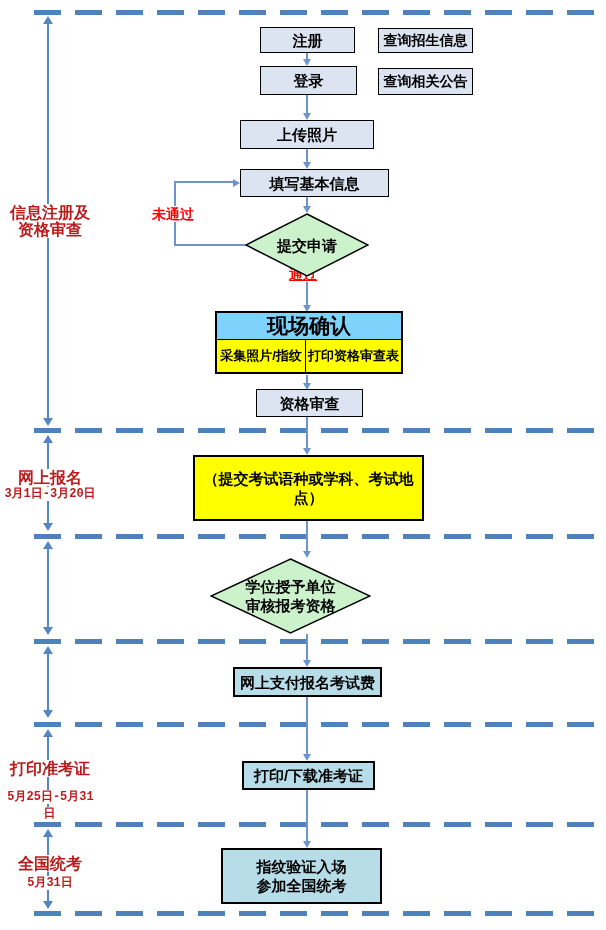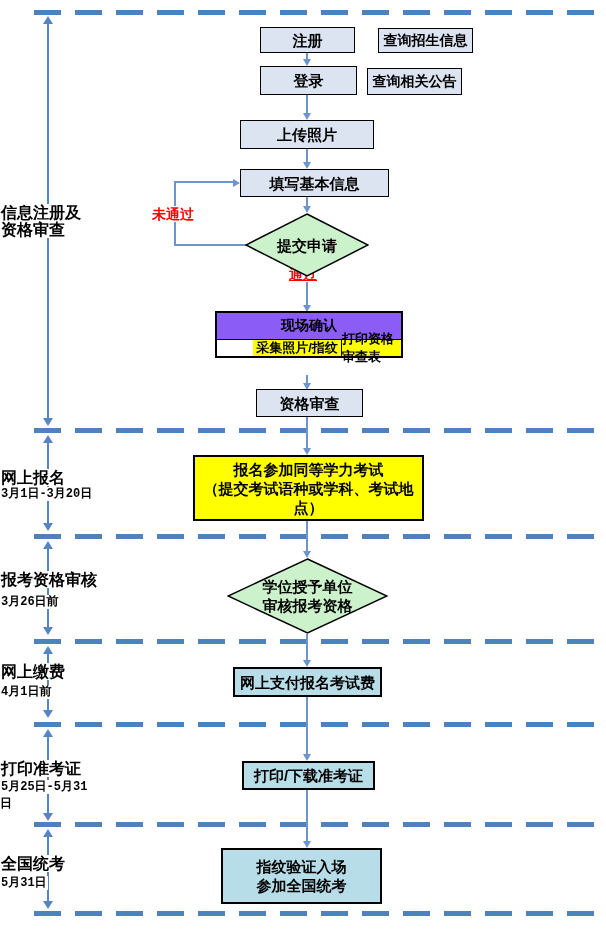--- a/index.html
+++ b/index.html
@@ -13,21 +13,21 @@
   .divider {
     position:absolute; left:34px; right:2px; height:5px;
     background:repeating-linear-gradient(90deg,#4F81BD 0 27px, transparent 27px 41px);
   }
   
   .rail { position:absolute; left:47px; width:2px; background:#5585C5; }
   .rail-arr { position:absolute; left:43px; width:0; height:0; }
   .rail-arr.up   { border-left:5px solid transparent; border-right:5px solid transparent; border-bottom:8px solid #5585C5; }
   .rail-arr.down { border-left:5px solid transparent; border-right:5px solid transparent; border-top:8px solid #5585C5; }
   
-  .sec-label { position:absolute; left:0; width:100px; color:#000000; line-height:17px; }
+  .sec-label { position:absolute; left:0; width:100px; text-align:center; color:#b91c1c; line-height:17px; }
   .sec-label span { background:#fff; padding:0 1px; }
   .sec-name { font-size:16px; }
   .sec-date { font-size:12px;font-family:Liberation Mono, monospace; }
   
   .vline { position:absolute; width:2px; background:#6D94CD; }
   .hline { position:absolute; height:2px; background:#6D94CD; }
   .arr-down { position:absolute; width:0; height:0; border-left:4px solid transparent; border-right:4px solid transparent; border-top:7px solid #6D94CD; }
   .arr-right{ position:absolute; width:0; height:0; border-top:4px solid transparent; border-bottom:4px solid transparent; border-left:7px solid #6D94CD; }
   
   .node {
@@ -39,23 +39,23 @@
   .node.yellow { background:#FFFF00; border-width:2px; }
   .node.cyan { background:#B7DEE8; border-width:2px; }
   .diamond { position:absolute;text-decoration:underline; }
   .diamond svg { position:absolute; left:0; top:0; }
   .diamond .dtext {
     position:absolute; inset:0; display:flex; flex-direction:column;
     align-items:center; justify-content:center; font-size:15px; line-height:19px; text-align:center;
   }
   
   .confirm-table { position:absolute; left:215px; top:311px; width:188px; border:2px solid #000; }
-  .confirm-head { background:#8b5cf6; border-bottom:1px solid #000; height:27px;
-    display:flex; align-items:center; justify-content:center; font-size:14px; }
-  .confirm-row { display:flex; height:16px;padding-left:36px; }
+  .confirm-head { background:#7dd3fc; border-bottom:1px solid #000; height:27px;
+    display:flex; align-items:center; justify-content:center; font-size:21px; }
+  .confirm-row { display:flex; height:32px; }
   .confirm-cell { background:#FFFF00; display:flex; align-items:center; justify-content:center; font-size:13px; }
   .confirm-cell.c1 { width:89px; border-right:1px solid #000; }
   .confirm-cell.c2 { flex:1; }
   
   .branch-label { position:absolute; color:#FF0000; font-size:14px; }
   .branch-label span { background:#fff; }
   .pass { text-decoration:underline; }
 </style>
 </head>
 <body>
@@ -95,31 +95,23 @@
   <div class="rail-arr down" style="top:901px"></div>
 
   <div class="sec-label" style="top:204px">
     <div class="sec-name"><span>信息注册及</span></div>
     <div class="sec-name"><span>资格审查</span></div>
   </div>
   <div class="sec-label" style="top:469px">
     <div class="sec-name"><span>网上报名</span></div>
     <div class="sec-date"><span>3月1日-3月20日</span></div>
   </div>
-  <div class="sec-label" style="top:571px">
-    <div class="sec-name"><span>报考资格审核</span></div>
-    <div class="sec-date" style="margin-top:6px"><span>3月26日前</span></div>
-  </div>
-  <div class="sec-label" style="top:663px">
-    <div class="sec-name"><span>网上缴费</span></div>
-    <div class="sec-date" style="margin-top:4px"><span>4月1日前</span></div>
-  </div>
   <div class="sec-label" style="top:760px">
     <div class="sec-name"><span>打印准考证</span></div>
-    <div class="sec-date" style="margin-top:2px"><span>5月25日-5月31日</span></div>
+    <div class="sec-date" style="margin-top:12px"><span>5月25日-5月31日</span></div>
   </div>
   <div class="sec-label" style="top:855px">
     <div class="sec-name"><span>全国统考</span></div>
     <div class="sec-date" style="margin-top:3px"><span>5月31日</span></div>
   </div>
 
   <div class="vline" style="left:306px;top:53px;height:7px"></div>
   <div class="arr-down" style="left:303px;top:59px"></div>
 
   <div class="vline" style="left:306px;top:95px;height:19px"></div>
@@ -165,21 +157,21 @@
 
   <div class="node" style="left:260px;top:27px;width:95px;height:26px">
       <span>注册</span>
     </div>
   <div class="node small" style="left:378px;top:28px;width:95px;height:25px">
       <span>查询招生信息</span>
     </div>
   <div class="node" style="left:260px;top:66px;width:97px;height:29px">
       <span>登录</span>
     </div>
-  <div class="node small" style="left:367px;top:68px;width:95px;height:27px">
+  <div class="node small" style="left:378px;top:68px;width:95px;height:27px">
       <span>查询相关公告</span>
     </div>
   <div class="node" style="left:240px;top:120px;width:134px;height:29px">
       <span>上传照片</span>
     </div>
   <div class="node" style="left:240px;top:169px;width:149px;height:28px">
       <span>填写基本信息</span>
     </div>
 
   <div class="diamond" style="left:245px;top:213px;width:124px;height:64px">
@@ -203,25 +195,24 @@
         <span>打印资格审查表</span>
       </div>
     </div>
   </div>
 
   <div class="node" style="left:256px;top:389px;width:107px;height:28px">
       <span>资格审查</span>
     </div>
 
   <div class="node yellow" style="left:193px;top:455px;width:231px;height:66px;flex-direction:column">
-    <span>报名参加同等学力考试</span>
     <span>（提交考试语种或学科、考试地点）</span>
   </div>
 
-  <div class="diamond" style="left:227px;top:558px;width:161px;height:76px">
+  <div class="diamond" style="left:210px;top:558px;width:161px;height:76px">
     <svg width="161" height="76" viewBox="0 0 161 76">
       <polygon points="80.5,1 160,38 80.5,75 1,38" fill="#CCF2CC" stroke="#000" stroke-width="1.5"></polygon>
     </svg>
     <div class="dtext">
       <span>学位授予单位</span>
       <span>审核报考资格</span>
     </div>
   </div>
 
   <div class="node cyan" style="left:233px;top:667px;width:149px;height:30px">

